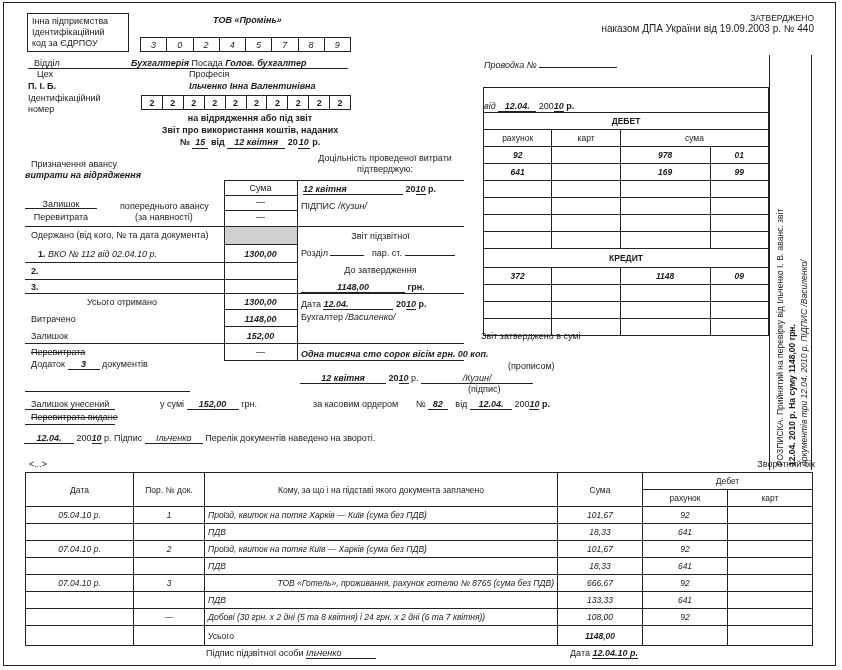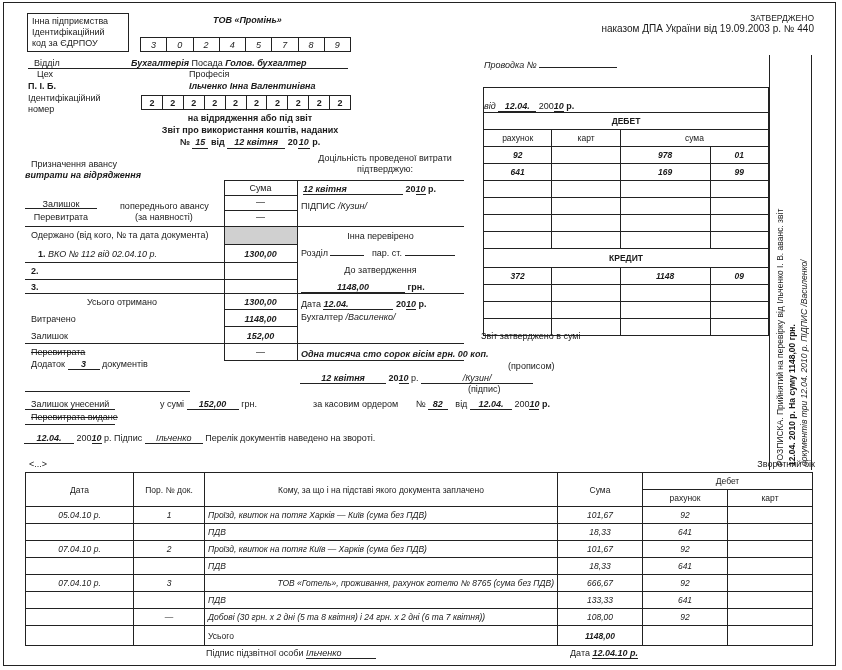--- a/index.html
+++ b/index.html
@@ -145,21 +145,21 @@
 </div>
 <div class="abs" style="left:303px;top:184px;">
   <span class="ul bi" style="width:100px;text-align:left;">12 квітня</span>
   <span class="b">20</span><span class="ul bi" style="width:10px;">10</span>
   <span class="b">р.</span>
 </div>
 <div class="abs" style="left:301px;top:201px;">
   <span>ПІДПИС</span>
   <span class="i">/Кузин/</span>
 </div>
-<div class="abs" style="left:297px;top:231px;width:167px;text-align:center;">Інна перевірено</div>
+<div class="abs" style="left:297px;top:231px;width:167px;text-align:center;">Звіт підзвітної</div>
 <div class="abs" style="left:301px;top:248px;">
   <span>Розділ</span>
   <span class="ul" style="width:34px;"></span>
   &nbsp;&nbsp;<span>пар. ст.</span>
   <span class="ul" style="width:50px;"></span>
 </div>
 <div class="abs" style="left:297px;top:265px;width:167px;text-align:center;">До затвердження</div>
 <div class="abs" style="left:301px;top:282px;">
   <span class="ul bi" style="width:104px;">1148,00</span>
   <span class="b">грн.</span>

